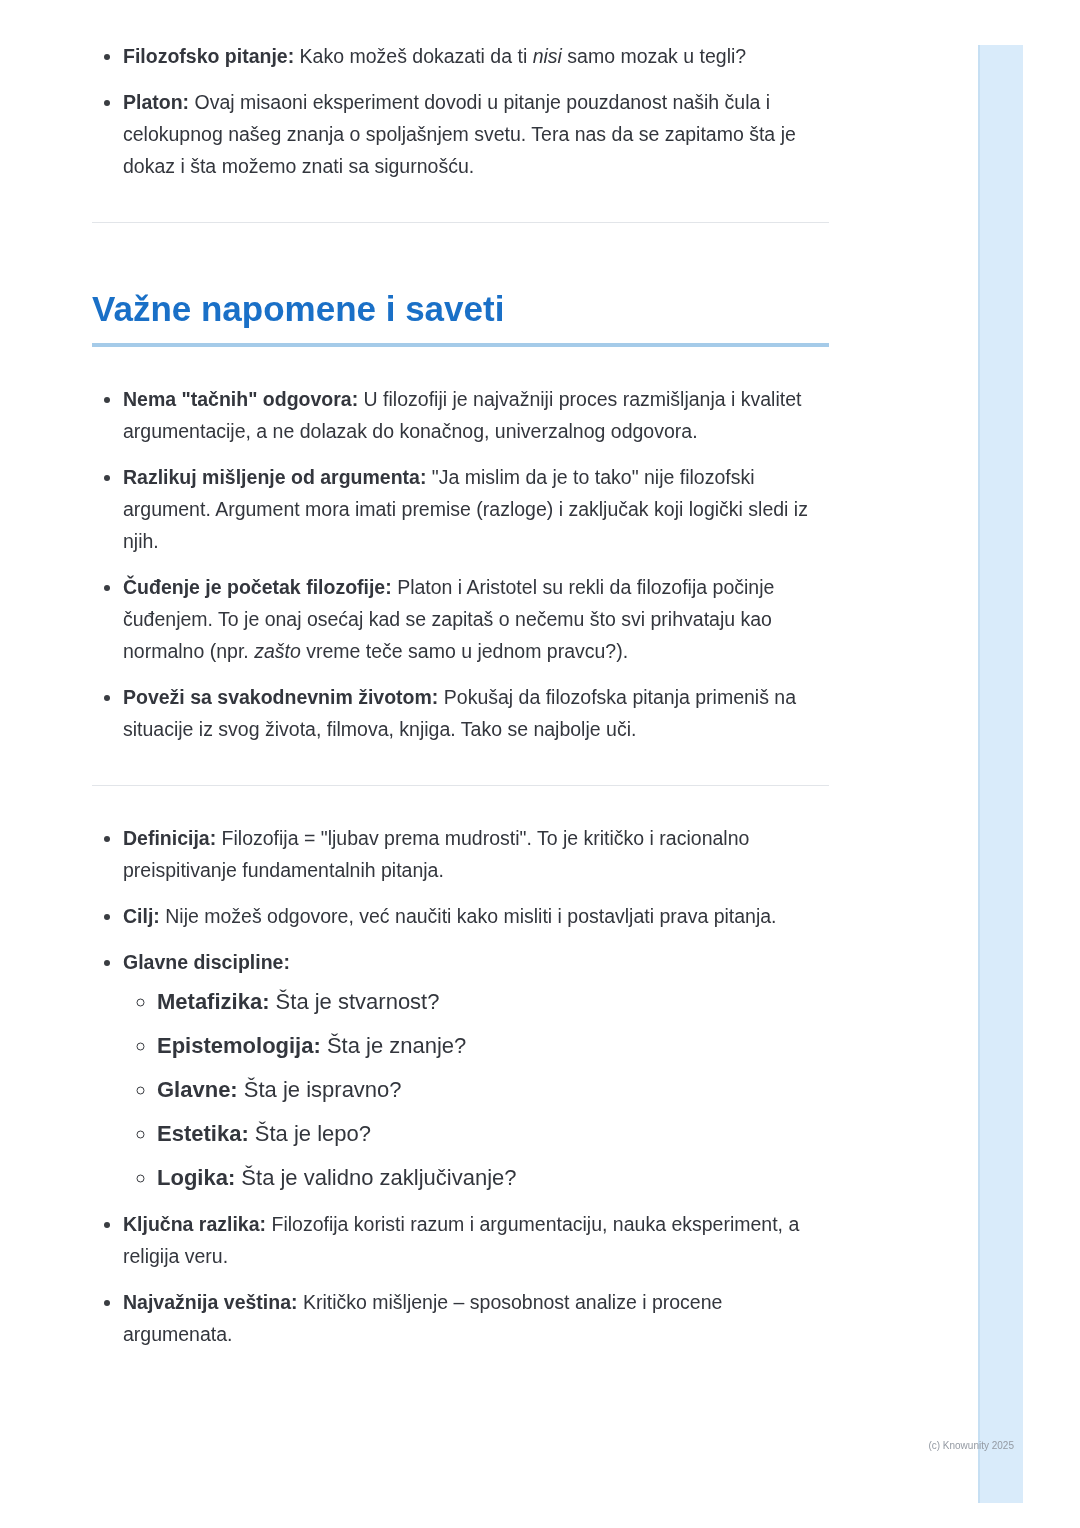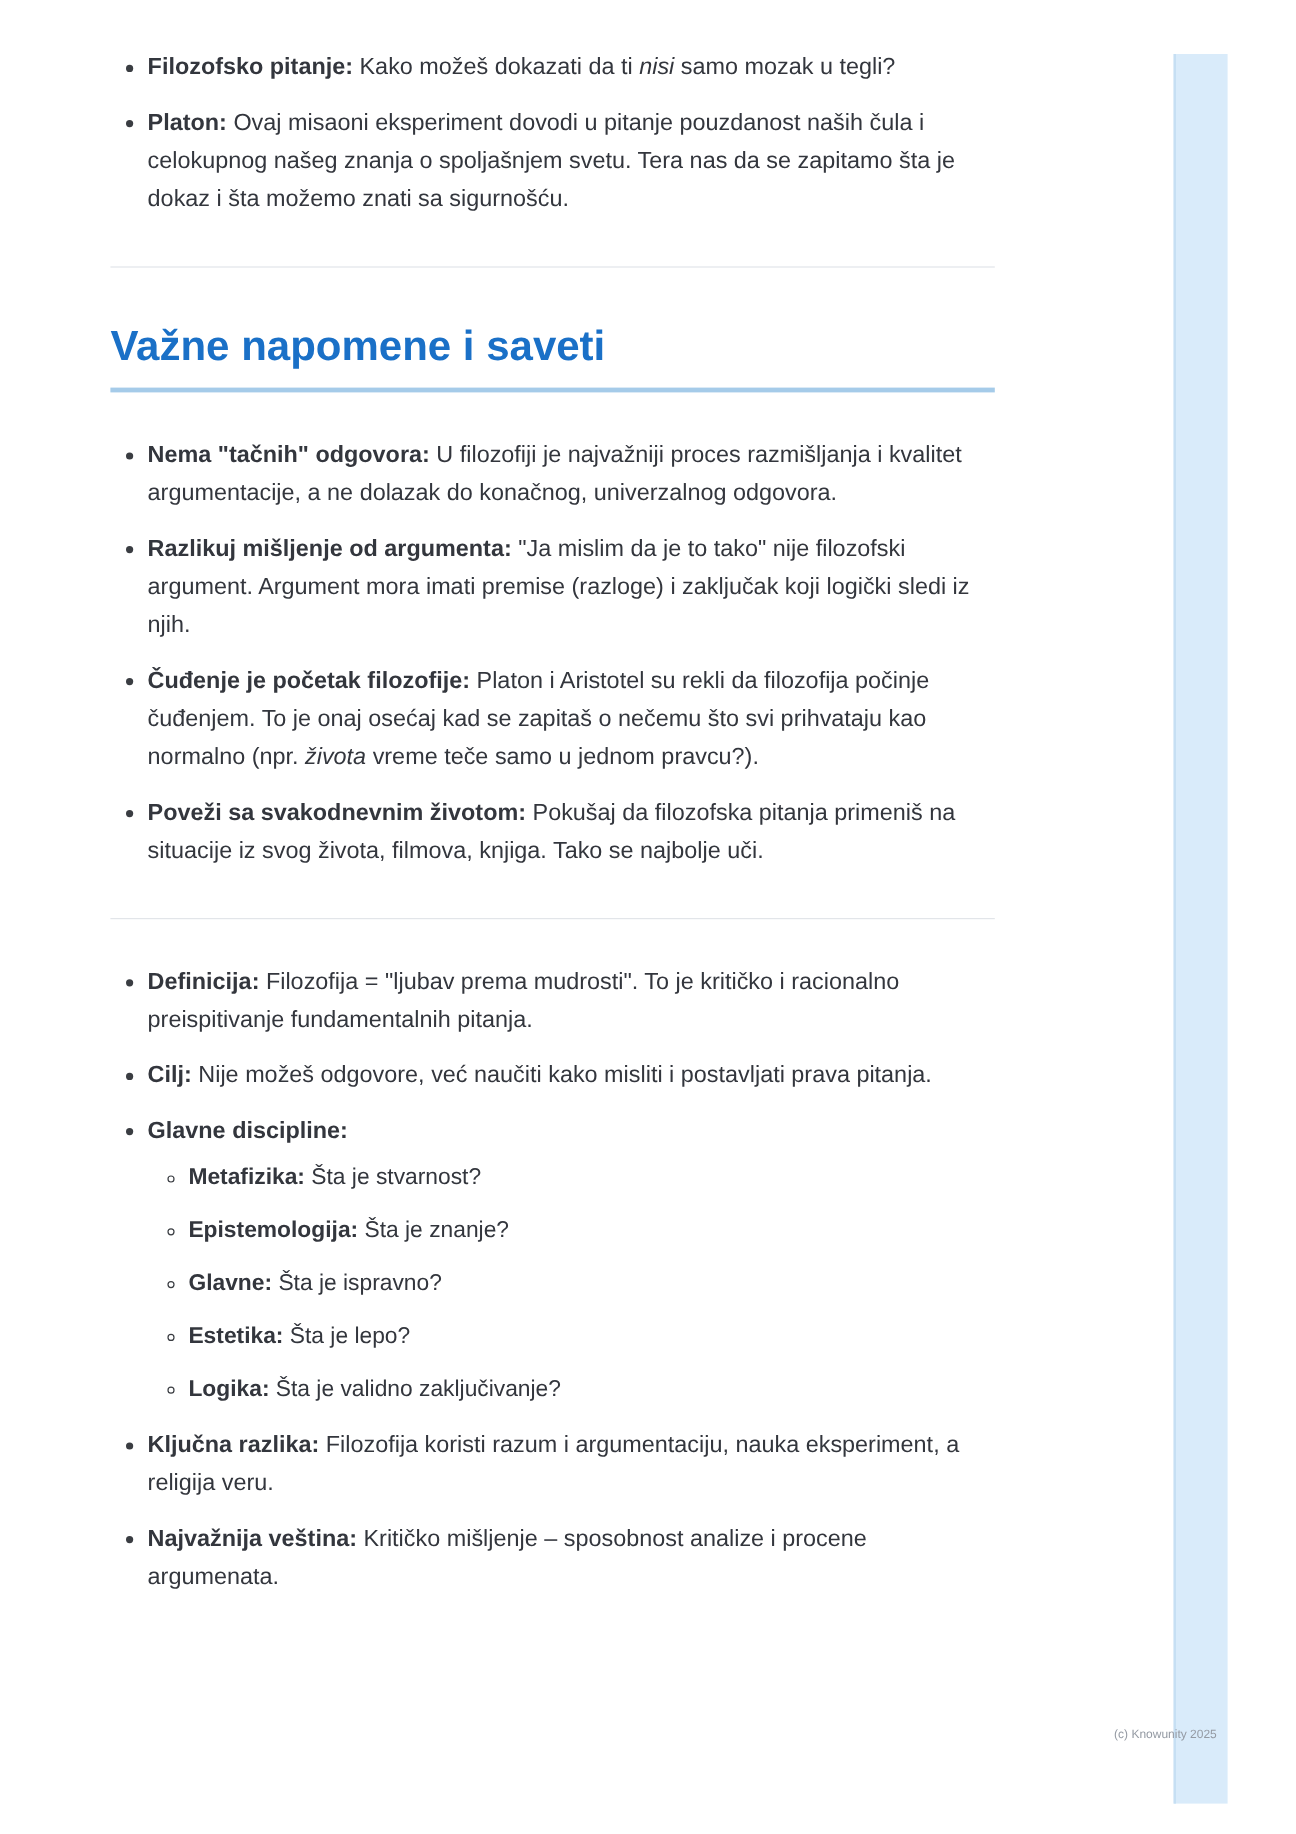--- a/index.html
+++ b/index.html
@@ -42,32 +42,32 @@
   hr.divider {
     border: 0;
     border-top: 1px solid var(--divider);
     margin: 40px 0 0 0;
   }
   h2.section-title {
     color: var(--heading);
     font-size: 35px;
     line-height: 40px;
     font-weight: 700;
-    margin: 46px 0 0 0;
+    margin: 66px 0 0 0;
     padding: 0 0 14px 0;
     border-bottom: 4px solid var(--heading_underline);
   }
   ul.section-list { margin-top: 36px; }
   ul.sub {
     list-style: circle;
     margin: 8px 0 12px 0;
     padding: 0 0 0 34px;
   }
   ul.sub > li {
-    font-size: 19px;
+    font-size: 22px;
     line-height: 32px;
     margin: 0 0 12px 0;
   }
   ul.sub > li::marker { color: #3a3d42; }
   .right-strip {
     position: absolute;
     top: 45px; left: 978px;
     width: 45px; height: 1458px;
     background: var(--side_strip);
     border-left: 2px solid var(--side_strip_edge);
@@ -90,21 +90,21 @@
     <li><b>Filozofsko pitanje:</b><span> Kako možeš dokazati da ti </span><em>nisi</em><span> samo mozak u tegli?</span></li>
     <li><b>Platon:</b><span> Ovaj misaoni eksperiment dovodi u pitanje pouzdanost naših čula i celokupnog našeg znanja o spoljašnjem svetu. Tera nas da se zapitamo šta je dokaz i šta možemo znati sa sigurnošću.</span></li>
   </ul>
 
   <hr class="divider">
 
   <h2 class="section-title">Važne napomene i saveti</h2>
   <ul class="bullets section-list">
     <li><b>Nema "tačnih" odgovora:</b><span> U filozofiji je najvažniji proces razmišljanja i kvalitet argumentacije, a ne dolazak do konačnog, univerzalnog odgovora.</span></li>
     <li><b>Razlikuj mišljenje od argumenta:</b><span> "Ja mislim da je to tako" nije filozofski argument. Argument mora imati premise (razloge) i zaključak koji logički sledi iz njih.</span></li>
-    <li><b>Čuđenje je početak filozofije:</b><span> Platon i Aristotel su rekli da filozofija počinje čuđenjem. To je onaj osećaj kad se zapitaš o nečemu što svi prihvataju kao normalno (npr. </span><em>života</em><span> vreme teče samo u jednom pravcu?).</span></li>
+    <li><b>Čuđenje je početak filozofije:</b><span> Platon i Aristotel su rekli da filozofija počinje čuđenjem. To je onaj osećaj kad se zapitaš o nečemu što svi prihvataju kao normalno (npr. </span><em>zašto</em><span> vreme teče samo u jednom pravcu?).</span></li>
     <li><b>Poveži sa svakodnevnim životom:</b><span> Pokušaj da filozofska pitanja primeniš na situacije iz svog života, filmova, knjiga. Tako se najbolje uči.</span></li>
   </ul>
 
   <hr class="divider">
 
   <ul class="bullets section-list">
     <li><b>Definicija:</b><span> Filozofija = "ljubav prema mudrosti". To je kritičko i racionalno preispitivanje fundamentalnih pitanja.</span></li>
     <li><b>Cilj:</b><span> Nije možeš odgovore, već naučiti kako misliti i postavljati prava pitanja.</span></li>
     <li>
       <b>Glavne discipline:</b>

